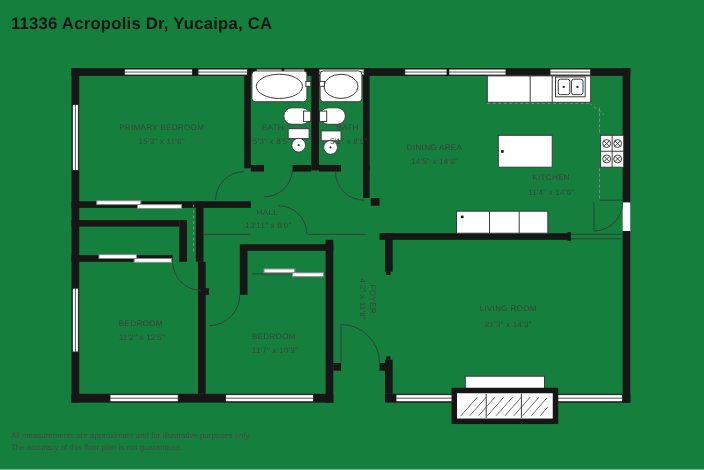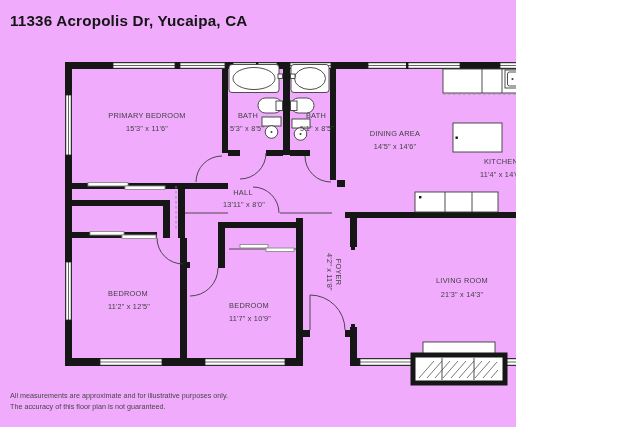--- a/index.html
+++ b/index.html
@@ -1,16 +1,16 @@
 <!DOCTYPE html>
 <html><head>
 <meta charset="utf-8">
 <style>
   html,body{margin:0;padding:0;background:#ffffff;}
-  #stage{position:relative;width:516px;height:427px;background:#f0abfc;overflow:hidden;}
+  #stage{position:relative;width:640px;height:427px;background:#15803d;overflow:hidden;}
   svg{display:block;}
   text{font-family:"Liberation Sans", sans-serif;fill:#3f3f3f;}
   .title-text{font-size:15.2px;font-weight:bold;fill:#141414;letter-spacing:.2px;}
   .room-name{font-size:7.4px;letter-spacing:.25px;}
   .room-dims{font-size:7.3px;letter-spacing:.2px;}
   .disclaimer{font-size:7.2px;fill:#474747;}
   .wall{fill:#161616;stroke:none;}
   .thin{stroke:#3a3a3a;stroke-width:.9;fill:none;}
   .fixture{stroke:#3a3a3a;stroke-width:.9;fill:#ffffff;}
   .dash{stroke:#8c8c8c;stroke-width:.9;fill:none;stroke-dasharray:2.5 2.5;}

